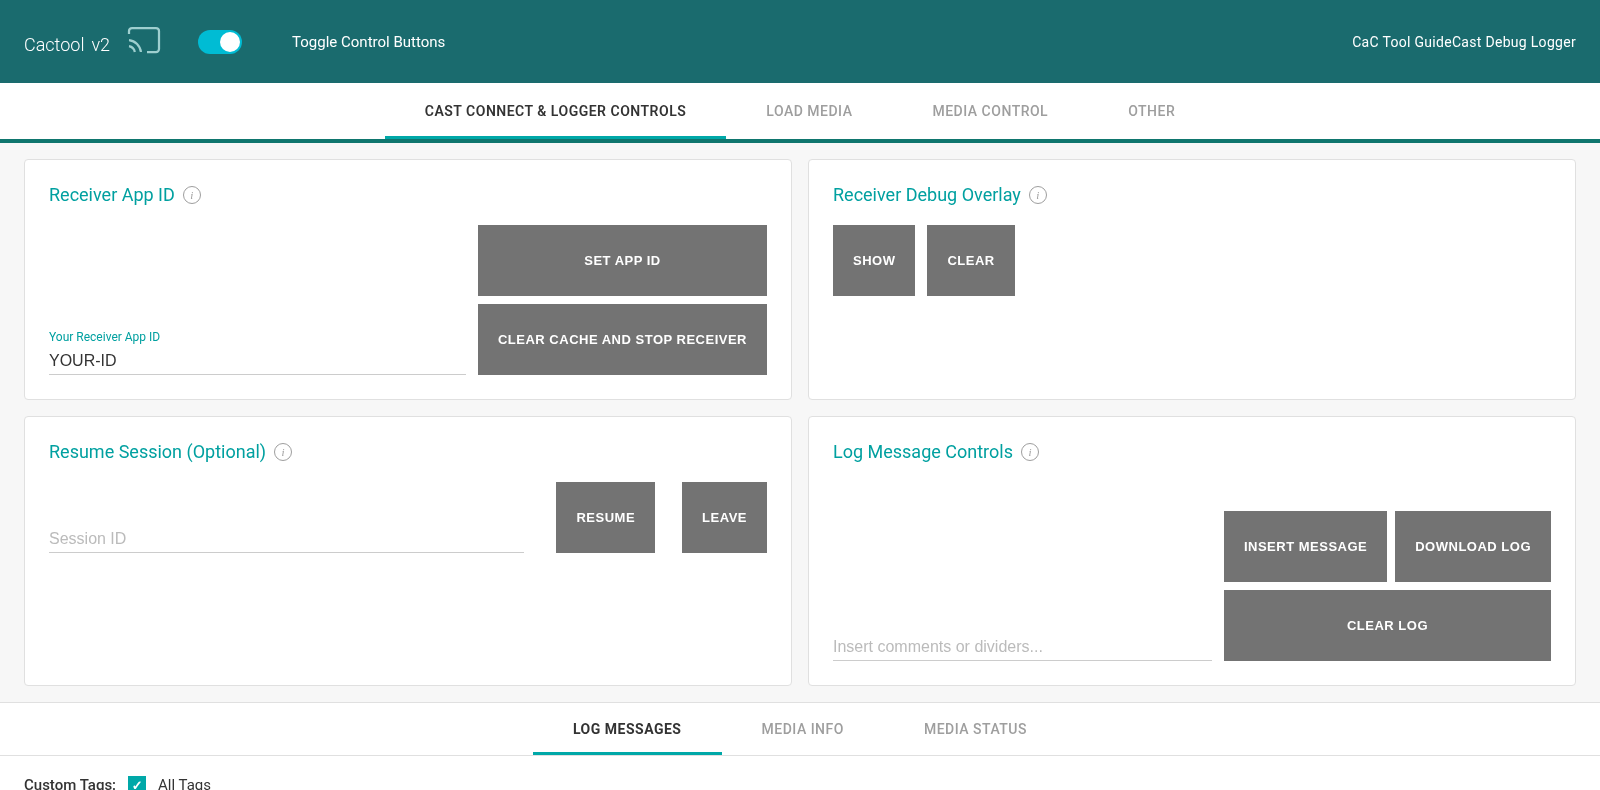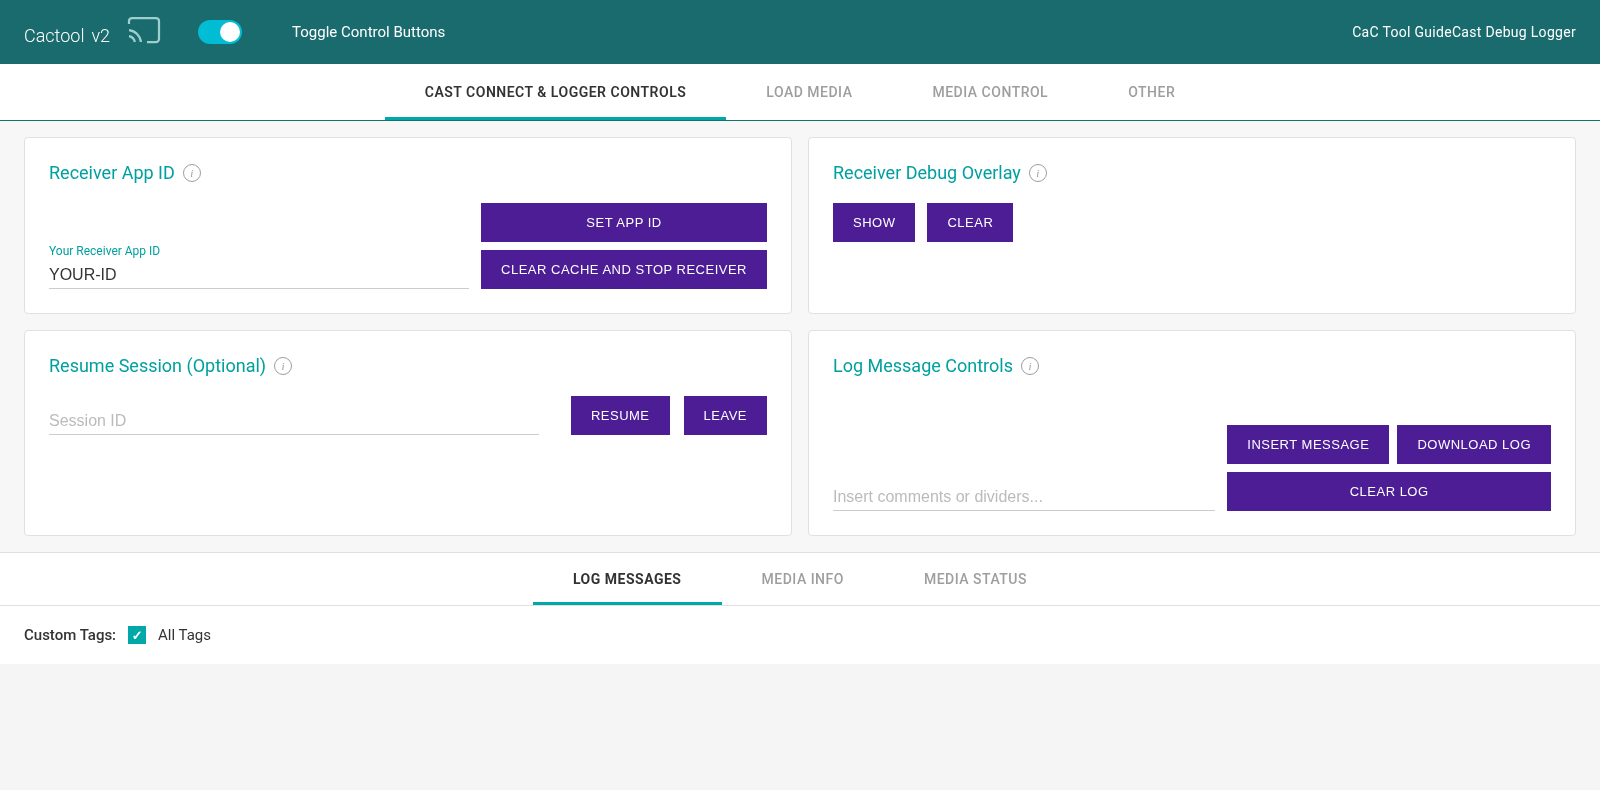--- a/index.html
+++ b/index.html
@@ -4,21 +4,21 @@
   <style>
     * { box-sizing: border-box; margin: 0; padding: 0; }
     body { font-family: 'Roboto', Arial, sans-serif; background: #f5f5f5; color: #333; }
 
     
     .header {
       background-color: #1a6b6e;
       display: flex;
       align-items: center;
       padding: 0 24px;
-      height: 64px;
+      height: 83px;
       justify-content: space-between;
     }
     .header-left {
       display: flex;
       align-items: center;
       gap: 16px;
     }
     .logo-text {
       color: white;
       font-size: 28px;
@@ -69,21 +69,21 @@
       font-size: 14px;
       font-weight: 400;
       letter-spacing: 0.3px;
     }
 
     
     .top-tabs {
       display: flex;
       justify-content: center;
       gap: 0;
-      border-bottom: 1px solid #0f766e;
+      border-bottom: 4px solid #0f766e;
       background: white;
       align-items: flex-end;
     }
     .top-tab {
       padding: 20px 40px;
       font-size: 14px;
       font-weight: 500;
       letter-spacing: 0.5px;
       color: #9e9e9e;
       cursor: pointer;
@@ -172,26 +172,26 @@
     }
     .panel-input-area {
       flex: 1;
     }
     .btn-group-vertical {
       display: flex;
       flex-direction: column;
       gap: 8px;
     }
     .btn {
-      background: #4c1d95;
+      background: #737373;
       color: white;
       border: none;
-      padding: 12px 20px;
+      padding: 28px 20px;
       font-size: 13px;
-      font-weight: 400;
+      font-weight: 700;
       letter-spacing: 0.5px;
       cursor: pointer;
       text-transform: uppercase;
       white-space: nowrap;
     }
 
     
     .debug-btn-row {
       display: flex;
       gap: 12px;
@@ -202,21 +202,21 @@
     .resume-row {
       display: flex;
       align-items: flex-end;
       gap: 12px;
     }
     .resume-input-area {
       flex: 1;
     }
     .resume-btn-row {
       display: flex;
-      gap: 14px;
+      gap: 27px;
       margin-left: 20px;
     }
 
     
     .log-panel-content {
       display: flex;
       align-items: flex-end;
       gap: 12px;
     }
     .log-input-area {

